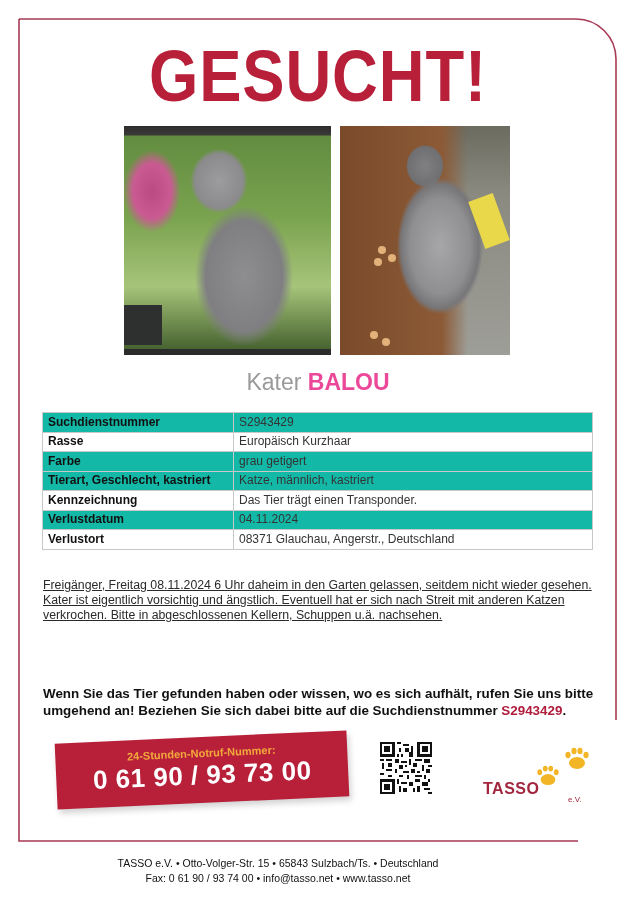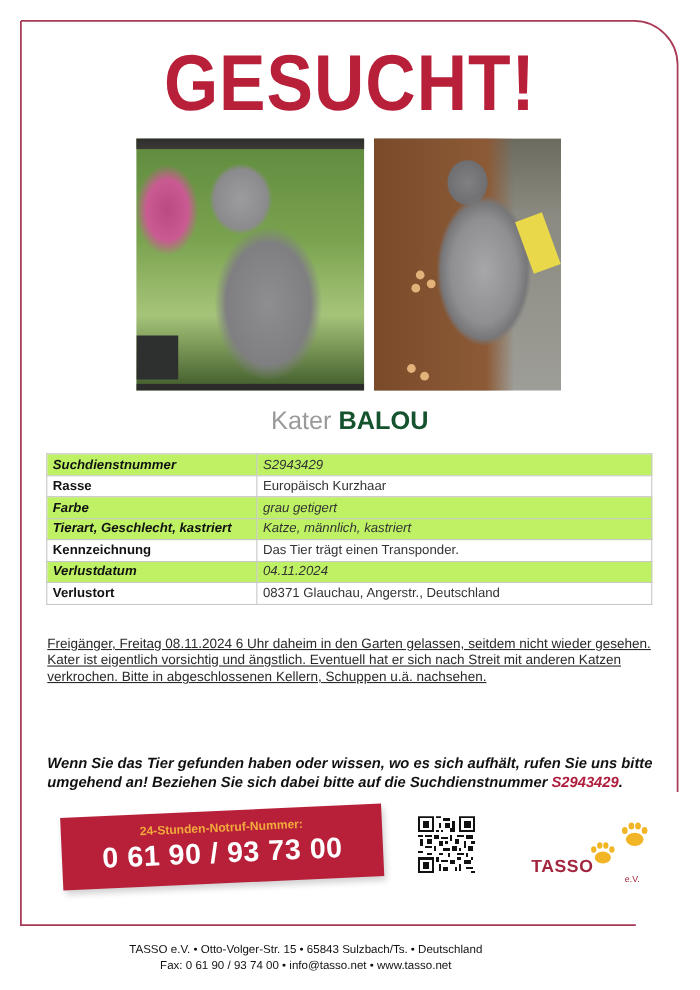--- a/index.html
+++ b/index.html
@@ -36,36 +36,36 @@
       linear-gradient(90deg,#7a4a2a 0%,#8c5a36 60%,transparent 75%),
       linear-gradient(180deg,#6b6b60 0%,#8a8a80 30%,#9e9e98 100%);
   }
   .photo2 .tag { position:absolute; right:8px; top:70px; width:26px; height:50px; background:#e8d84a; transform:rotate(-20deg); }
   .photo2 .paw { position:absolute; width:8px; height:8px; border-radius:50%; background:#e2b27a; }
   .name {
     position:absolute; left:0; width:636px; top:368px; text-align:center;
     font-family:"Liberation Sans", sans-serif; font-size:23px; line-height:28px;
   }
   .name .k { color:#9a9a9a; }
-  .name .n { color:#14532d; font-weight:bold; }
+  .name .n { color:#ec4899; font-weight:bold; }
   table.info {
     position:absolute; left:42px; top:412px; width:551px; border-collapse:collapse;
     font-family:"Liberation Sans", sans-serif; font-size:12px;
   }
   table.info td { border:1px solid #c8c8c8; height:18.5px; padding:0 5px; line-height:17px; }
   table.info td.lbl { width:180px; font-weight:bold; color:#111; }
   table.info td.val { color:#333; }
-  table.info tr.g td { background:#bef264;font-style:italic; }
+  table.info tr.g td { background:#14b8a6; }
   .desc {
     position:absolute; left:43px; top:578px; width:560px;
     font-family:"Liberation Sans", sans-serif; font-size:12.3px; line-height:15px; color:#2a2a2a;text-decoration:underline;
   }
   .appeal {
     position:absolute; left:43px; top:685px; width:560px;
-    font-family:"Liberation Sans", sans-serif; font-weight:bold; font-size:13.4px; line-height:17px; color:#111;font-style:italic;
+    font-family:"Liberation Sans", sans-serif; font-weight:bold; font-size:13.4px; line-height:17px; color:#111;
   }
   .appeal .ref { color:#b01c3c; }
   .hotline {
     position:absolute; left:56px; top:737px; width:292px; height:66px;
     background:#b8203a; transform: rotate(-2.6deg); transform-origin:center;
     box-shadow: 2px 4px 6px rgba(0,0,0,0.18);
     text-align:center;
   }
   .hotline .lbl { font-family:"Liberation Sans", sans-serif; font-weight:bold; font-size:11px; color:#f2a93b; margin-top:10px; }
   .hotline .num { font-family:"Liberation Sans", sans-serif; font-weight:bold; font-size:26px; color:#ffffff; margin-top:1px; letter-spacing:0.5px; }

